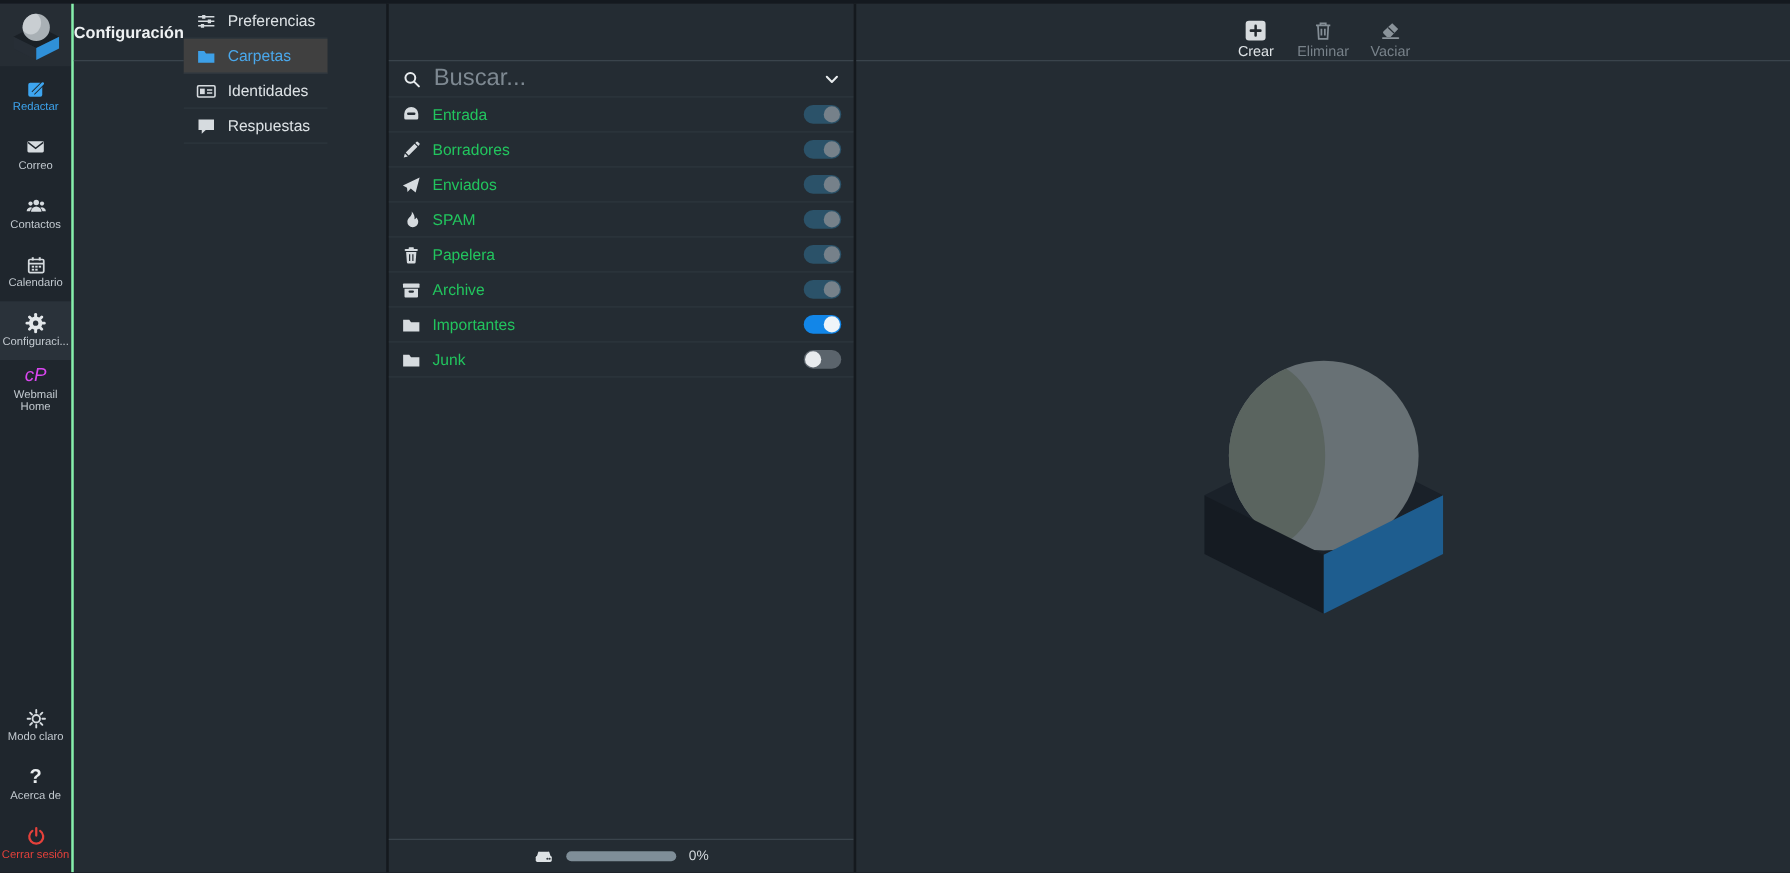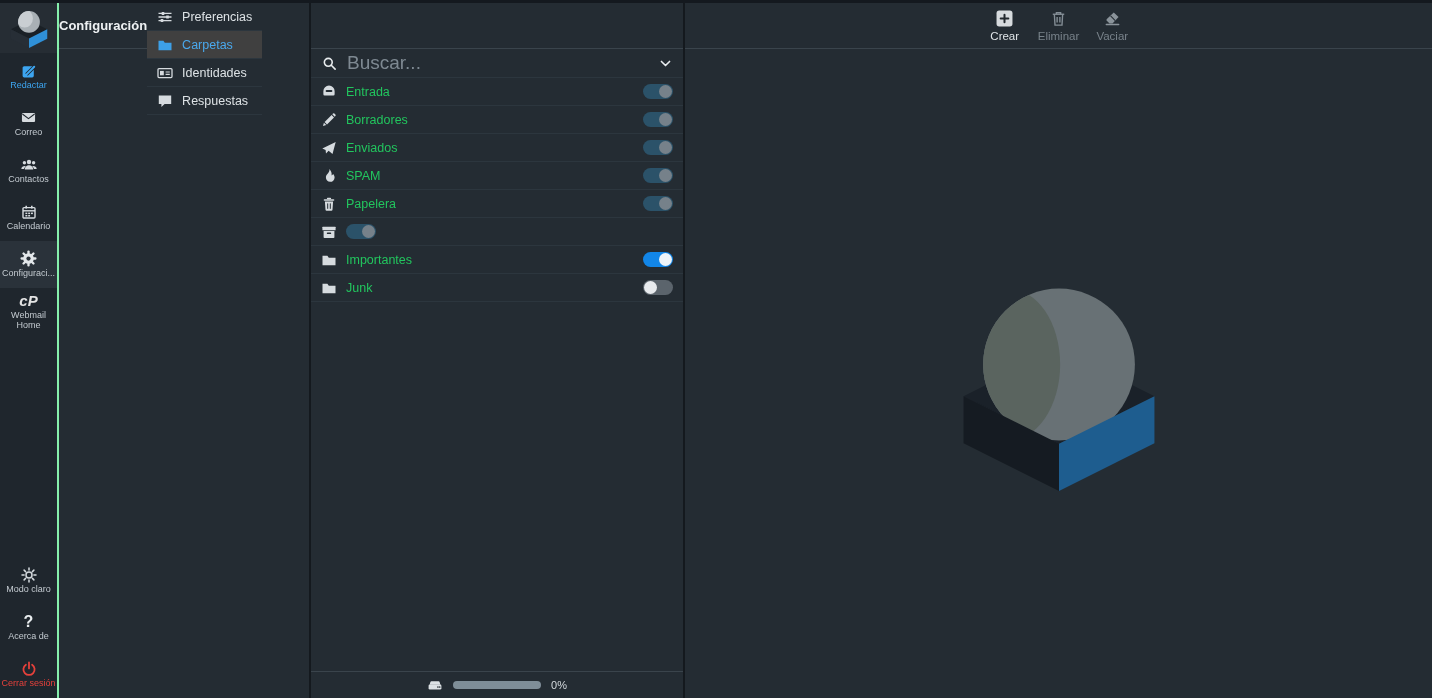--- a/index.html
+++ b/index.html
@@ -11,21 +11,21 @@
   
   .taskbar{width:57px;min-width:57px;background:#1f262d;display:flex;flex-direction:column;}
   .logo-area{height:50px;display:flex;align-items:center;justify-content:center;background:#262d34;cursor:pointer;}
   .tb-item{min-height:43px;display:flex;flex-direction:column;align-items:center;justify-content:center;gap:2px;cursor:pointer;padding:2px 0;}
   .tb-item .tb-icon{height:17px;display:flex;align-items:center;justify-content:center;}
   .tb-label{font-size:9px;color:#c3cad0;line-height:1.1;text-align:center;max-width:56px;}
   .tb-item.selected{background:#2a323a;}
   .tb-item.accent .tb-label{color:#3da5f0;}
   .tb-item.danger .tb-label{color:#e5413b;}
   .tb-spacer{flex:1;}
-  .cp{color:#e5e5e5;font-weight:bold;font-style:italic;font-size:15px;}
+  .cp{color:#d946ef;font-weight:normal;font-style:italic;font-size:15px;}
   .qm{color:#e9edef;font-weight:bold;font-size:16px;line-height:1;}
 
   
   .settings-col{width:252px;min-width:252px;background:#242c33;border-left:2px solid #86efac;display:flex;flex-direction:row;box-sizing:border-box;}
   .col-header{height:45px;min-height:45px;border-bottom:1px solid #3a444c;display:flex;align-items:center;justify-content:center;font-size:13px;font-weight:bold;color:#eef1f3;}
   .s-row{height:27px;min-height:27px;display:flex;align-items:center;gap:9px;padding:0 10px;border-bottom:1px solid #2c363e;font-size:12.5px;color:#dde2e5;cursor:pointer;}
   .s-row.selected{background:#404040;color:#4aa8ec;}
   .li-icon{width:16px;height:16px;display:flex;align-items:center;justify-content:center;}
 
   
@@ -40,21 +40,21 @@
   .t-on-disabled{background:#2b5269;}.t-on-disabled .knob{right:1px;background:#76818a;}
   .t-on{background:#1286e8;}.t-on .knob{right:1px;background:#eef4f9;}
   .t-off{background:#5b646c;}.t-off .knob{left:1px;background:#e8ebee;}
   .f-spacer{flex:1;}
   .quota-footer{height:26px;min-height:26px;border-top:1px solid #3a444c;display:flex;align-items:center;justify-content:center;gap:10px;}
   .qbar{width:88px;height:8px;border-radius:4px;background:#7f8e98;}
   .qtext{font-size:11px;color:#d3d9dd;}
 
   
   .content{flex:1;background:#242c33;border-left:2px solid #14191e;position:relative;display:flex;flex-direction:column;box-sizing:border-box;}
-  .toolbar{height:46px;min-height:46px;border-bottom:1px solid #3a444c;display:flex;align-items:flex-start;justify-content:center;gap:14px;padding-top:7px;box-sizing:border-box;}
+  .toolbar{height:46px;min-height:46px;border-bottom:1px solid #3a444c;display:flex;align-items:flex-end;justify-content:center;gap:14px;padding-top:7px;box-sizing:border-box;}
   .t-btn{display:flex;flex-direction:column;align-items:center;gap:3px;cursor:pointer;min-width:38px;}
   .t-btn .t-icon{width:17px;height:17px;display:flex;}
   .t-btn .t-label{font-size:11.5px;color:#dfe4e7;}
   .t-btn.disabled .t-label{color:#78828a;}
   .watermark{position:absolute;left:50%;top:258px;transform:translateX(-50%);}
 </style>
 </head>
 <body>
 
 <div class="app">
@@ -319,20 +319,21 @@
           <div class="f-row">
             <span class="li-icon">
               <svg width="16" height="16" viewBox="0 0 16 16">
                 <g fill="#d6dbdf">
                   <rect x="1.4" y="2.8" width="13.2" height="3.4" rx=".5"></rect>
                   <path d="M2.6 7h10.8v6.2a.8.8 0 0 1-.8.8H3.4a.8.8 0 0 1-.8-.8z"></path>
                 </g>
                 <rect x="5.8" y="8.4" width="4.4" height="1.7" rx=".85" fill="#242c33"></rect>
               </svg>
             </span>
+            <span class="f-label">Archive</span>
             <span class="toggle t-on-disabled">
               <span class="knob"></span>
             </span>
           </div>
           <div class="f-row">
             <span class="li-icon">
               <svg width="16" height="16" viewBox="0 0 16 16">
                 <path d="M1.5 13.2V3.8h4.9l1.4 1.9h6.7v7.5z" fill="#d6dbdf"></path>
               </svg>
             </span>

